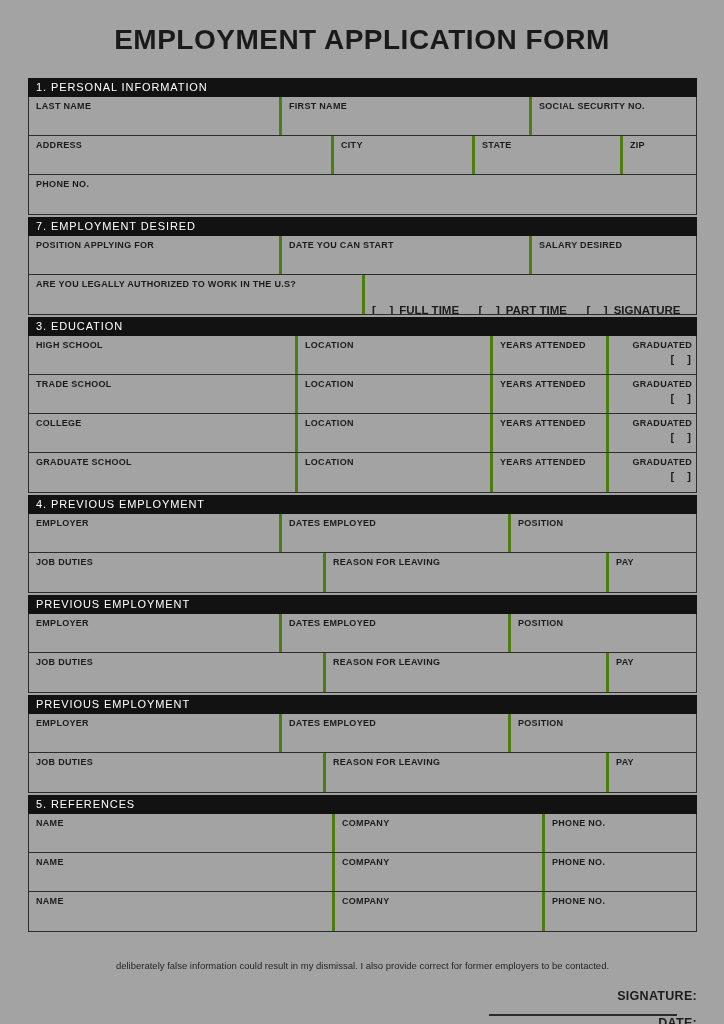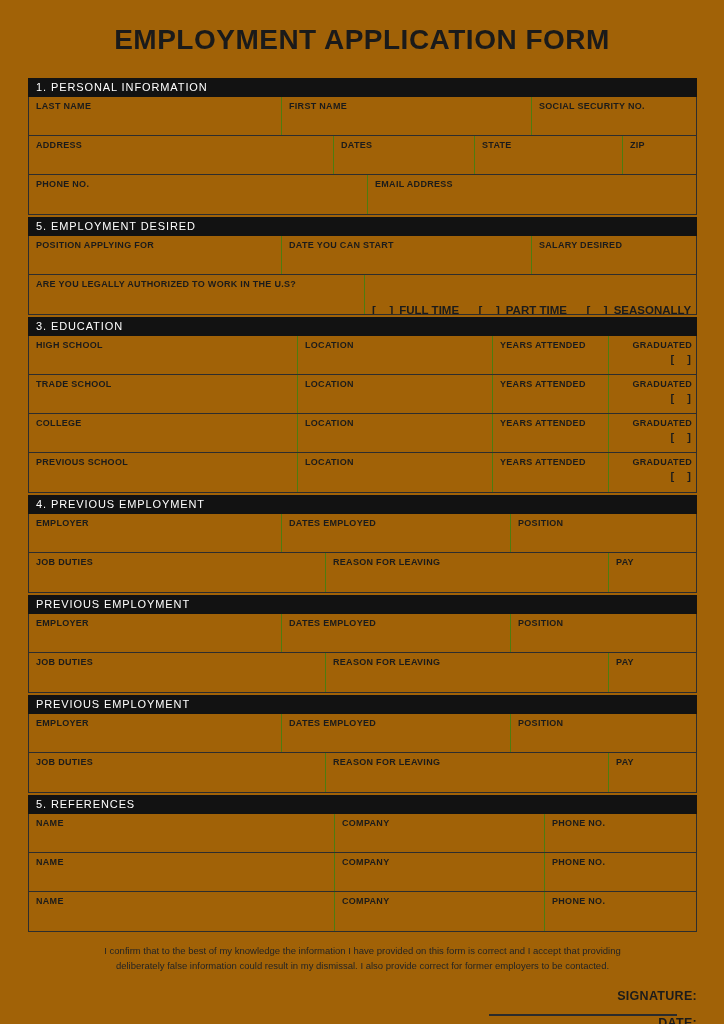--- a/index.html
+++ b/index.html
@@ -1,27 +1,27 @@
 <!DOCTYPE html>
 <html><head>
 <meta charset="utf-8">
 <style>
   * { margin:0; padding:0; box-sizing:border-box; }
   html,body { width:724px; height:1024px; background:#ffffff; overflow:hidden;
               font-family:"Liberation Sans", sans-serif; color:#1b1b1b; }
-  .page { width:724px; height:1024px; background:#a16207; }
+  .page { width:724px; height:1024px; background:#a3a3a3; }
   .title { text-align:center; padding-top:24px; font-size:28px; font-weight:bold;
            letter-spacing:0.5px; color:#1a1a1a; }
   .form { width:669px; margin:22px auto 0 28px; }
   .bar { background:#121212; color:#ffffff; height:19px; line-height:19px;
          font-size:11px; letter-spacing:0.9px; padding-left:8px; }
   .tbl { border:1px solid #2d2d2d; border-top:none; margin-bottom:2px; }
   .row { display:flex; height:39px; border-bottom:1px solid #2d2d2d; }
   .row:last-child { border-bottom:none; }
-  .cell { border-right:1px solid #4d7c0f; padding:4px 4px 0 7px; overflow:hidden; }
+  .cell { border-right:3px solid #4d7c0f; padding:4px 4px 0 7px; overflow:hidden; }
   .cell:last-child { border-right:none; flex:1; }
   .lbl { font-weight:bold; font-size:9px; letter-spacing:0.3px; color:#1b1b1b;
          display:block; white-space:nowrap; }
   .cell.center { text-align:right; padding-left:0; }
   .cbx { white-space:pre; font-weight:bold; }
   .gradbox { font-size:11px; font-weight:bold; margin-top:3px; letter-spacing:1px; }
   .optrow { margin-top:21px; white-space:nowrap; }
   .opt { font-weight:bold; font-size:11.5px; display:inline-block; }
   .opt .cbx { font-size:11.5px; margin-right:5px; letter-spacing:1px; }
   .opt-gap-lg { margin-right:26px; }
@@ -56,40 +56,37 @@
         </div>
         <div class="cell">
           <span class="lbl">SOCIAL SECURITY NO.</span>
         </div>
       </div>
       <div class="row">
         <div class="cell" style="flex:0 0 305px">
           <span class="lbl">ADDRESS</span>
         </div>
         <div class="cell" style="flex:0 0 141px">
-          <span class="lbl">DATES</span>
+          <span class="lbl">CITY</span>
         </div>
         <div class="cell" style="flex:0 0 148px">
           <span class="lbl">STATE</span>
         </div>
         <div class="cell">
           <span class="lbl">ZIP</span>
         </div>
       </div>
       <div class="row">
         <div class="cell" style="flex:0 0 339px">
           <span class="lbl">PHONE NO.</span>
         </div>
-        <div class="cell">
-          <span class="lbl">EMAIL ADDRESS</span>
-        </div>
-      </div>
-    </div>
-
-    <div class="bar">5. EMPLOYMENT DESIRED</div>
+      </div>
+    </div>
+
+    <div class="bar">7. EMPLOYMENT DESIRED</div>
     <div class="tbl">
       <div class="row">
         <div class="cell" style="flex:0 0 253px">
           <span class="lbl">POSITION APPLYING FOR</span>
         </div>
         <div class="cell" style="flex:0 0 250px">
           <span class="lbl">DATE YOU CAN START</span>
         </div>
         <div class="cell">
           <span class="lbl">SALARY DESIRED</span>
@@ -100,21 +97,21 @@
           <span class="lbl">ARE YOU LEGALLY AUTHORIZED TO WORK IN THE U.S?</span>
           <div class="optrow">
             <span class="opt opt-gap-lg"><span class="cbx">[   ]</span><span>YES</span></span>
             <span class="opt"><span class="cbx">[   ]</span><span>NO</span></span>
           </div>
         </div>
         <div class="cell">
           <div class="optrow">
             <span class="opt opt-gap-md"><span class="cbx">[   ]</span><span>FULL TIME</span></span>
             <span class="opt opt-gap-md"><span class="cbx">[   ]</span><span>PART TIME</span></span>
-            <span class="opt"><span class="cbx">[   ]</span><span>SEASONALLY</span></span>
+            <span class="opt"><span class="cbx">[   ]</span><span>SIGNATURE</span></span>
           </div>
         </div>
       </div>
     </div>
 
     <div class="bar">3. EDUCATION</div>
     <div class="tbl">
       <div class="row">
         <div class="cell" style="flex:0 0 269px">
           <span class="lbl">HIGH SCHOOL</span>
@@ -155,21 +152,21 @@
         <div class="cell" style="flex:0 0 116px">
           <span class="lbl">YEARS ATTENDED</span>
         </div>
         <div class="cell center">
           <span class="lbl">GRADUATED</span>
           <div class="gradbox"><span class="cbx">[   ]</span></div>
         </div>
       </div>
       <div class="row">
         <div class="cell" style="flex:0 0 269px">
-          <span class="lbl">PREVIOUS SCHOOL</span>
+          <span class="lbl">GRADUATE SCHOOL</span>
         </div>
         <div class="cell" style="flex:0 0 195px">
           <span class="lbl">LOCATION</span>
         </div>
         <div class="cell" style="flex:0 0 116px">
           <span class="lbl">YEARS ATTENDED</span>
         </div>
         <div class="cell center">
           <span class="lbl">GRADUATED</span>
           <div class="gradbox"><span class="cbx">[   ]</span></div>
@@ -286,21 +283,21 @@
         <div class="cell" style="flex:0 0 210px">
           <span class="lbl">COMPANY</span>
         </div>
         <div class="cell">
           <span class="lbl">PHONE NO.</span>
         </div>
       </div>
     </div>
 
     <div class="confirm">
-      <span>I confirm that to the best of my knowledge the information I have provided on this form is correct and I accept that providing</span><br>
+      <br>
       <span>deliberately false information could result in my dismissal. I also provide correct for former employers to be contacted.</span>
     </div>
 
     <div class="sigrow">
       <span class="siglbl">SIGNATURE:</span>
       <span class="sig-line"></span>
       <span class="siglbl">DATE:</span>
       <span class="date-line"></span>
     </div>
 

